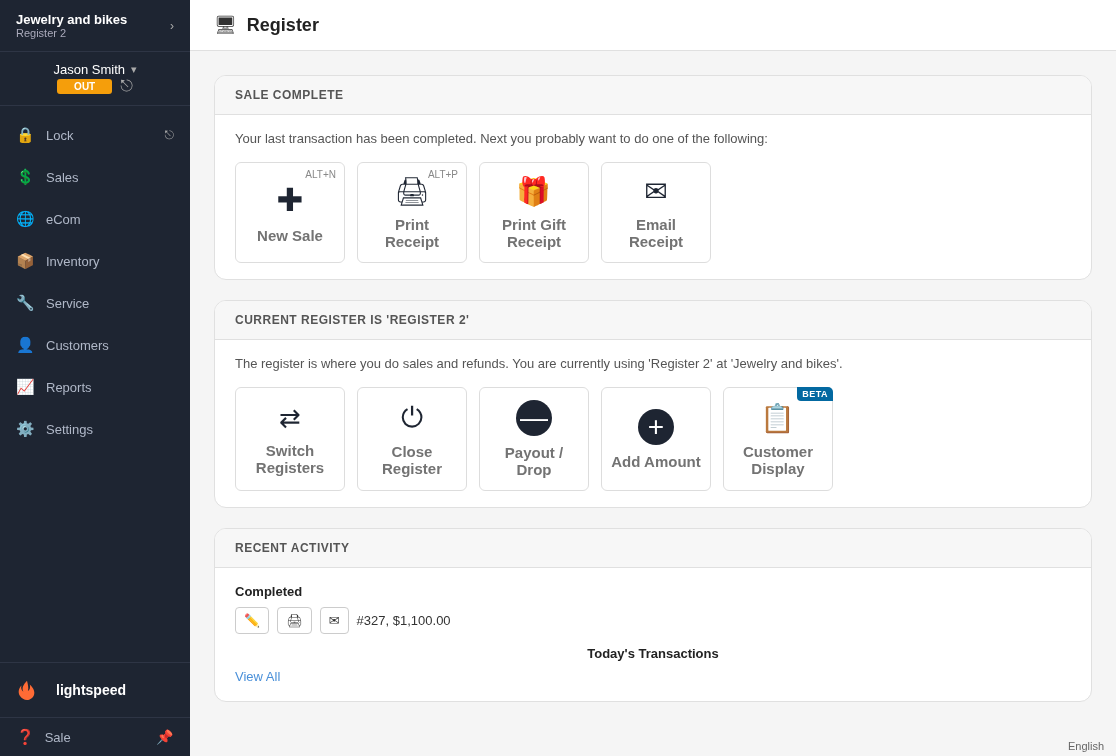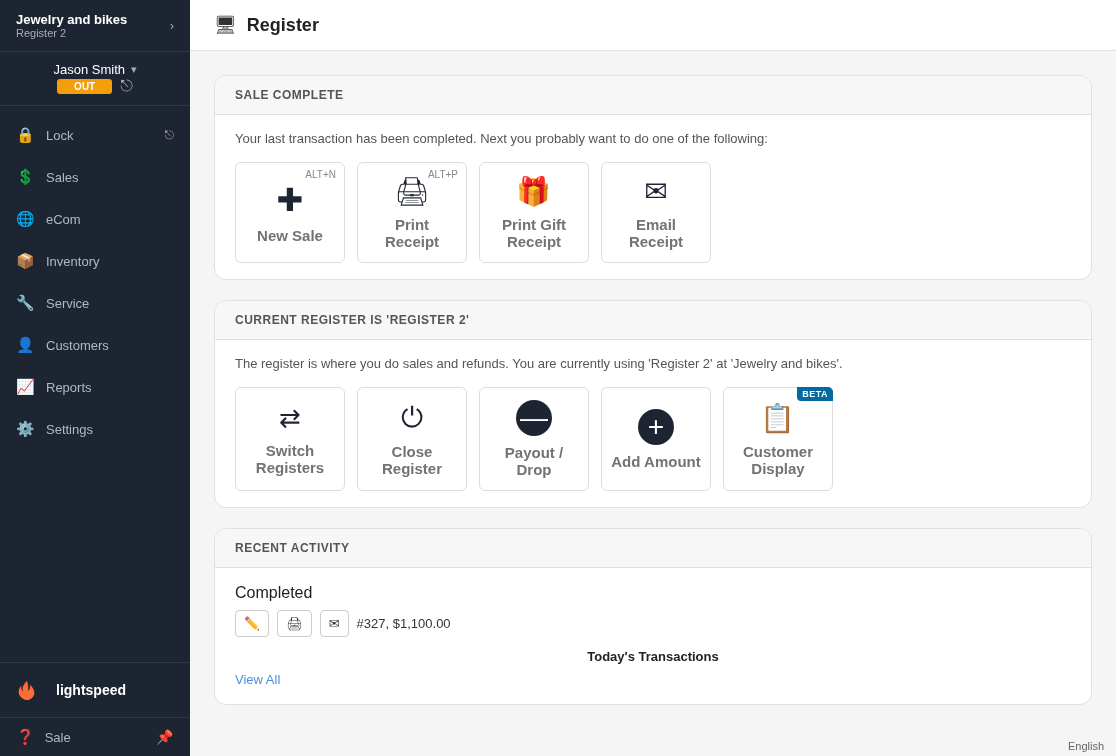--- a/index.html
+++ b/index.html
@@ -47,21 +47,21 @@
 
     
     .cards-row { display: flex; gap: 12px; flex-wrap: wrap; }
     .action-card { background: #fff; border: 1px solid #ddd; border-radius: 6px; width: 110px; min-height: 100px; display: flex; flex-direction: column; align-items: center; justify-content: center; gap: 8px; cursor: pointer; padding: 12px 8px; position: relative; transition: background 0.15s; }
     .action-card .card-icon { font-size: 28px; color: #1e2532; }
     .action-card .card-label { font-size: 15px; color: #737373; text-align: center; font-weight: 700; }
     .card-shortcut { font-size: 10px; color: #888; position: absolute; top: 6px; right: 8px; }
     .beta-badge { position: absolute; top: -1px; right: -1px; background: #0369a1; color: #fff; font-size: 9px; font-weight: 700; padding: 2px 5px; border-radius: 0 5px 0 4px; letter-spacing: 0.5px; }
 
     
-    .completed-label { font-size: 16px; font-weight: 400; color: #222; margin-bottom: 8px; }
+    .completed-label { font-size: 13px; font-weight: 700; color: #222; margin-bottom: 8px; }
     .activity-row { display: flex; align-items: center; gap: 8px; margin-bottom: 12px; }
     .activity-btn { background: #fff; border: 1px solid #ccc; border-radius: 4px; padding: 5px 8px; cursor: pointer; font-size: 13px; color: #333; }
     .activity-text { font-size: 13px; color: #333; }
     .transactions-title { font-size: 13px; font-weight: 600; color: #222; margin-bottom: 6px; text-align: center; }
     .view-all-link { font-size: 13px; color: #4a90d9; cursor: pointer; text-decoration: none; }
 
     
     .page-footer { position: fixed; bottom: 0; right: 0; padding: 4px 12px; font-size: 11px; color: #666; background: #f5f5f5; }
   </style>
 </head>

